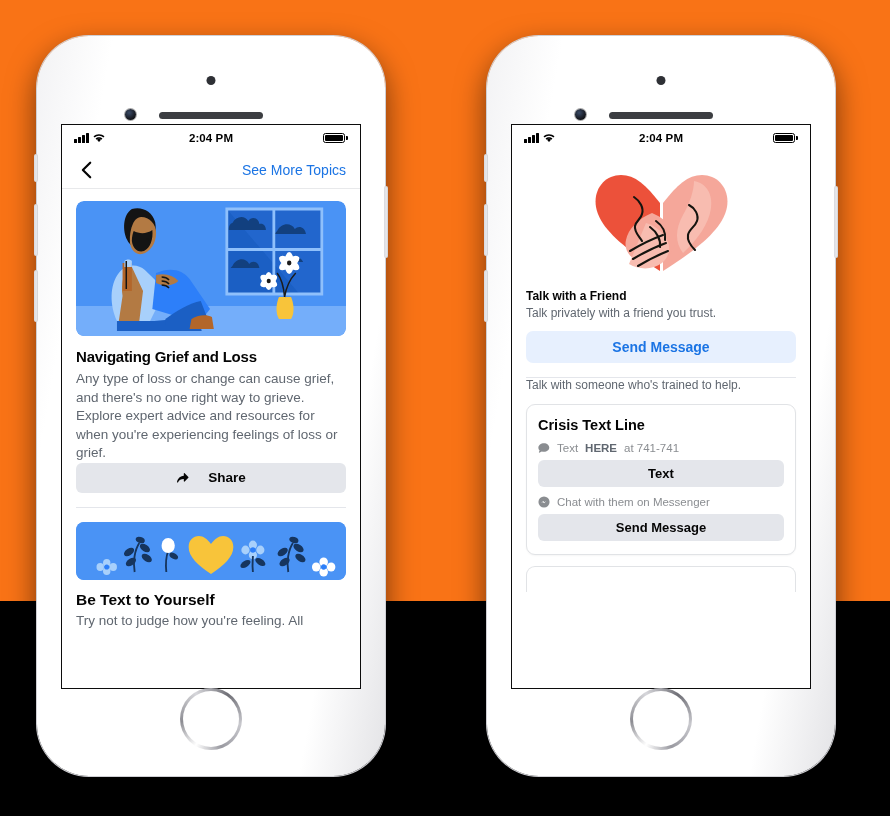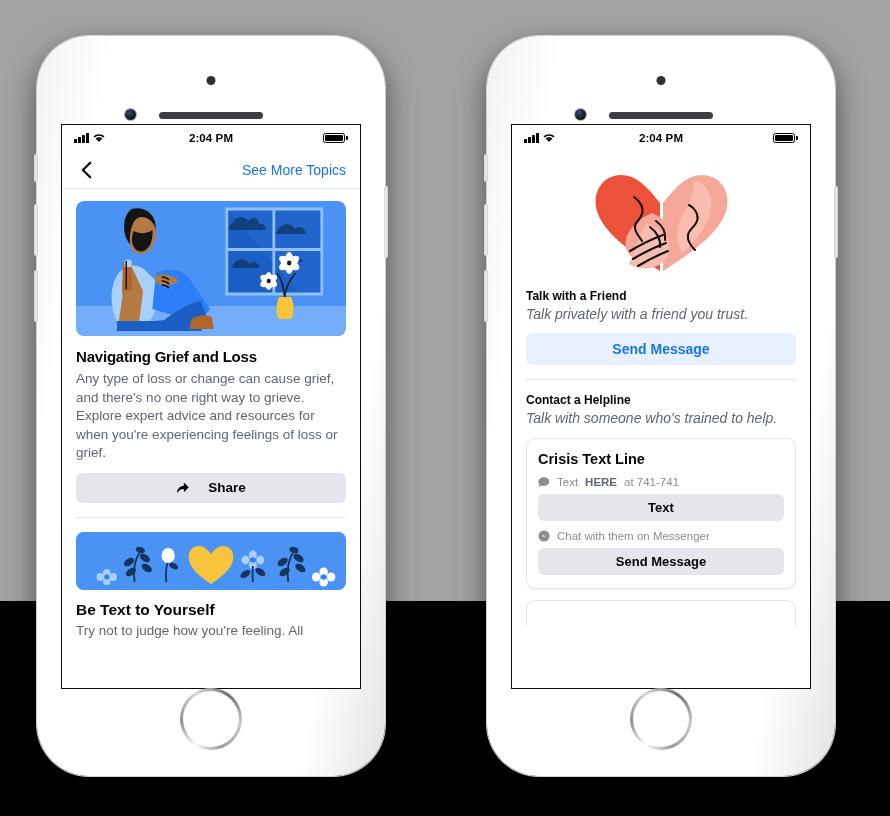--- a/index.html
+++ b/index.html
@@ -2,21 +2,21 @@
 <html><head>
 <meta charset="utf-8">
 <style>
   * { box-sizing: border-box; margin: 0; padding: 0; }
   html, body {
     width: 890px; height: 816px;
     background: #000000;
     font-family: "Liberation Sans", sans-serif;
     overflow: hidden;
   }
-  .stage { position: relative; width: 890px; height: 601px; background:#a3a3a3; }
+  .stage { position: relative; width: 890px; height: 601px; background:#f97316; }
 
   
   .phone {
     position: absolute;
     width: 348px; height: 740px;
     background: linear-gradient(100deg,#f2f2f4 0%,#ffffff 16%,#ffffff 82%,#e3e3e6 100%);
     border-radius: 52px;
     box-shadow: 0 0 0 1px #cfcfd4, 0 12px 30px rgba(0,0,0,.55);
   }
   .phone.left  { left: 37px;  top: 36px; }
@@ -105,36 +105,36 @@
   
   .body { height:calc(100% - 64px); overflow:hidden; background:#fff; }
   .pad { padding:12px 14px 0; }
 
   .hero { width:100%; height:135px; border-radius:8px; display:block; }
 
   .h1 { font-size:15px; font-weight:bold; color:#050505; margin:12px 0 5px; letter-spacing:-.2px; }
   .desc { font-size:13.5px; line-height:18.5px; color:#606770; }
 
   .btn-grey {
-    margin-top:10px; height:30px; border-radius:6px; background:#e4e6eb;
+    margin-top:0; height:30px; border-radius:6px; background:#e4e6eb;
     display:flex; align-items:center; justify-content:center; gap:19px;
     font-size:13.5px; font-weight:bold; color:#050505; cursor:pointer;
   }
   .divider { height:1px; background:#e4e6eb; margin:14px 0 0; }
 
   .banner {
     margin-top:14px; width:100%; height:58px; border-radius:8px;
     background:#4a93f5; display:block;
   }
   .h2 { font-size:15.5px; font-weight:bold; color:#050505; margin:11px 0 3px; }
 
   
   .heart-wrap { display:flex; justify-content:center; padding:16px 0 10px; }
   .sect-title { font-size:12px; font-weight:bold; color:#050505; margin-bottom:3px; }
-  .sect-sub { font-size:14px; color:#606770;font-style:italic; }
+  .sect-sub { font-size:12px; color:#606770; }
   .btn-blue {
     margin-top:11px; height:32px; border-radius:7px; background:#e7f0fe;
     display:flex; align-items:center; justify-content:center;
     font-size:14px; font-weight:bold; color:#1b74e4; cursor:pointer;
   }
   .card {
     margin-top:12px; border:1px solid #e1e3e6; border-radius:9px;
     background:#fff; padding:12px 11px 13px;
     box-shadow:0 1px 2px rgba(0,0,0,.04);
   }
@@ -393,21 +393,20 @@
           </svg>
         </div>
 
         <div class="pad" style="padding-top:0">
           <div class="sect-title">Talk with a Friend</div>
           <div class="sect-sub">Talk privately with a friend you trust.</div>
           <div class="btn-blue">Send Message</div>
 
           <div class="divider" style="margin-top:14px"></div>
 
-          <div class="sect-title" style="margin-top:13px">Contact a Helpline</div>
           <div class="sect-sub">Talk with someone who's trained to help.</div>
 
           <div class="card">
             <div class="card-title">Crisis Text Line</div>
 
             <div class="row-note">
               <svg width="12" height="12" viewBox="0 0 16 16">
                 <path d="M8 1.5c4 0 7 2.5 7 5.8 0 3.2-3 5.8-7 5.8-1 0-2-.2-2.9-.5l-3.4 1.6c-.3.1-.6-.2-.5-.5l.9-2.7C.8 10 .5 8.7.5 7.3.5 4 3.9 1.5 8 1.5z" fill="#8a8d91"></path>
               </svg>
               <span>Text </span>

